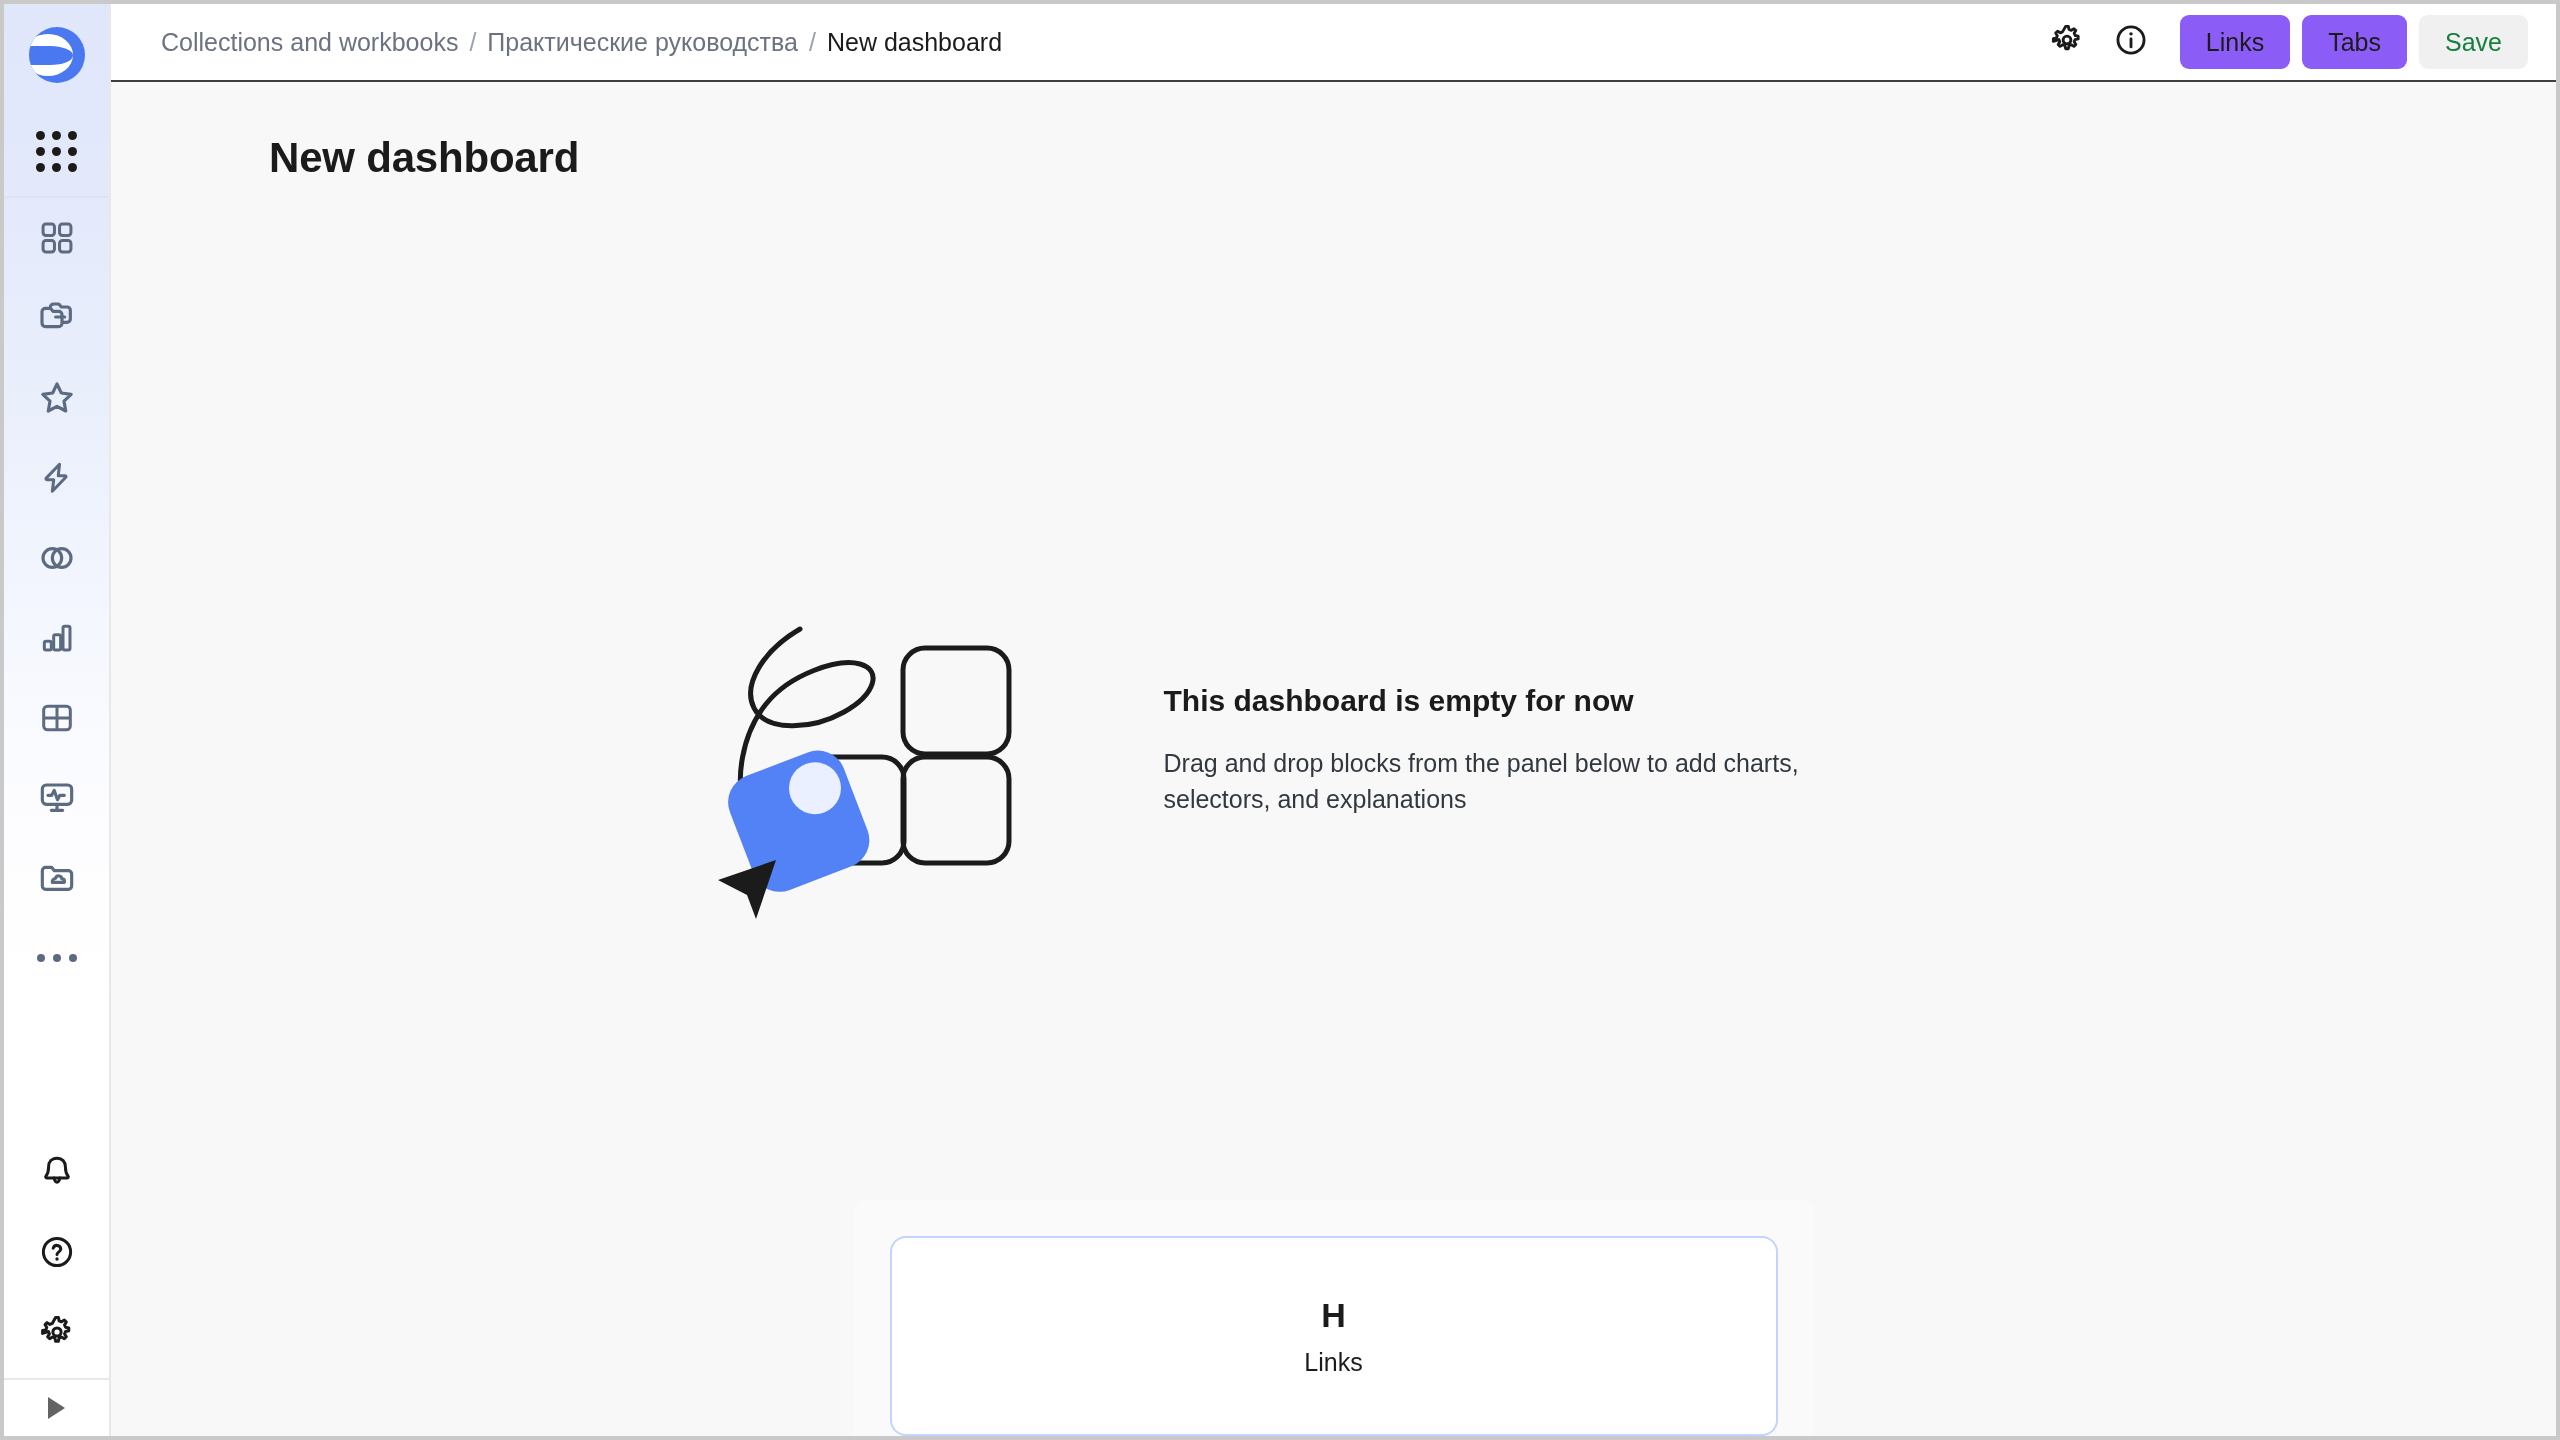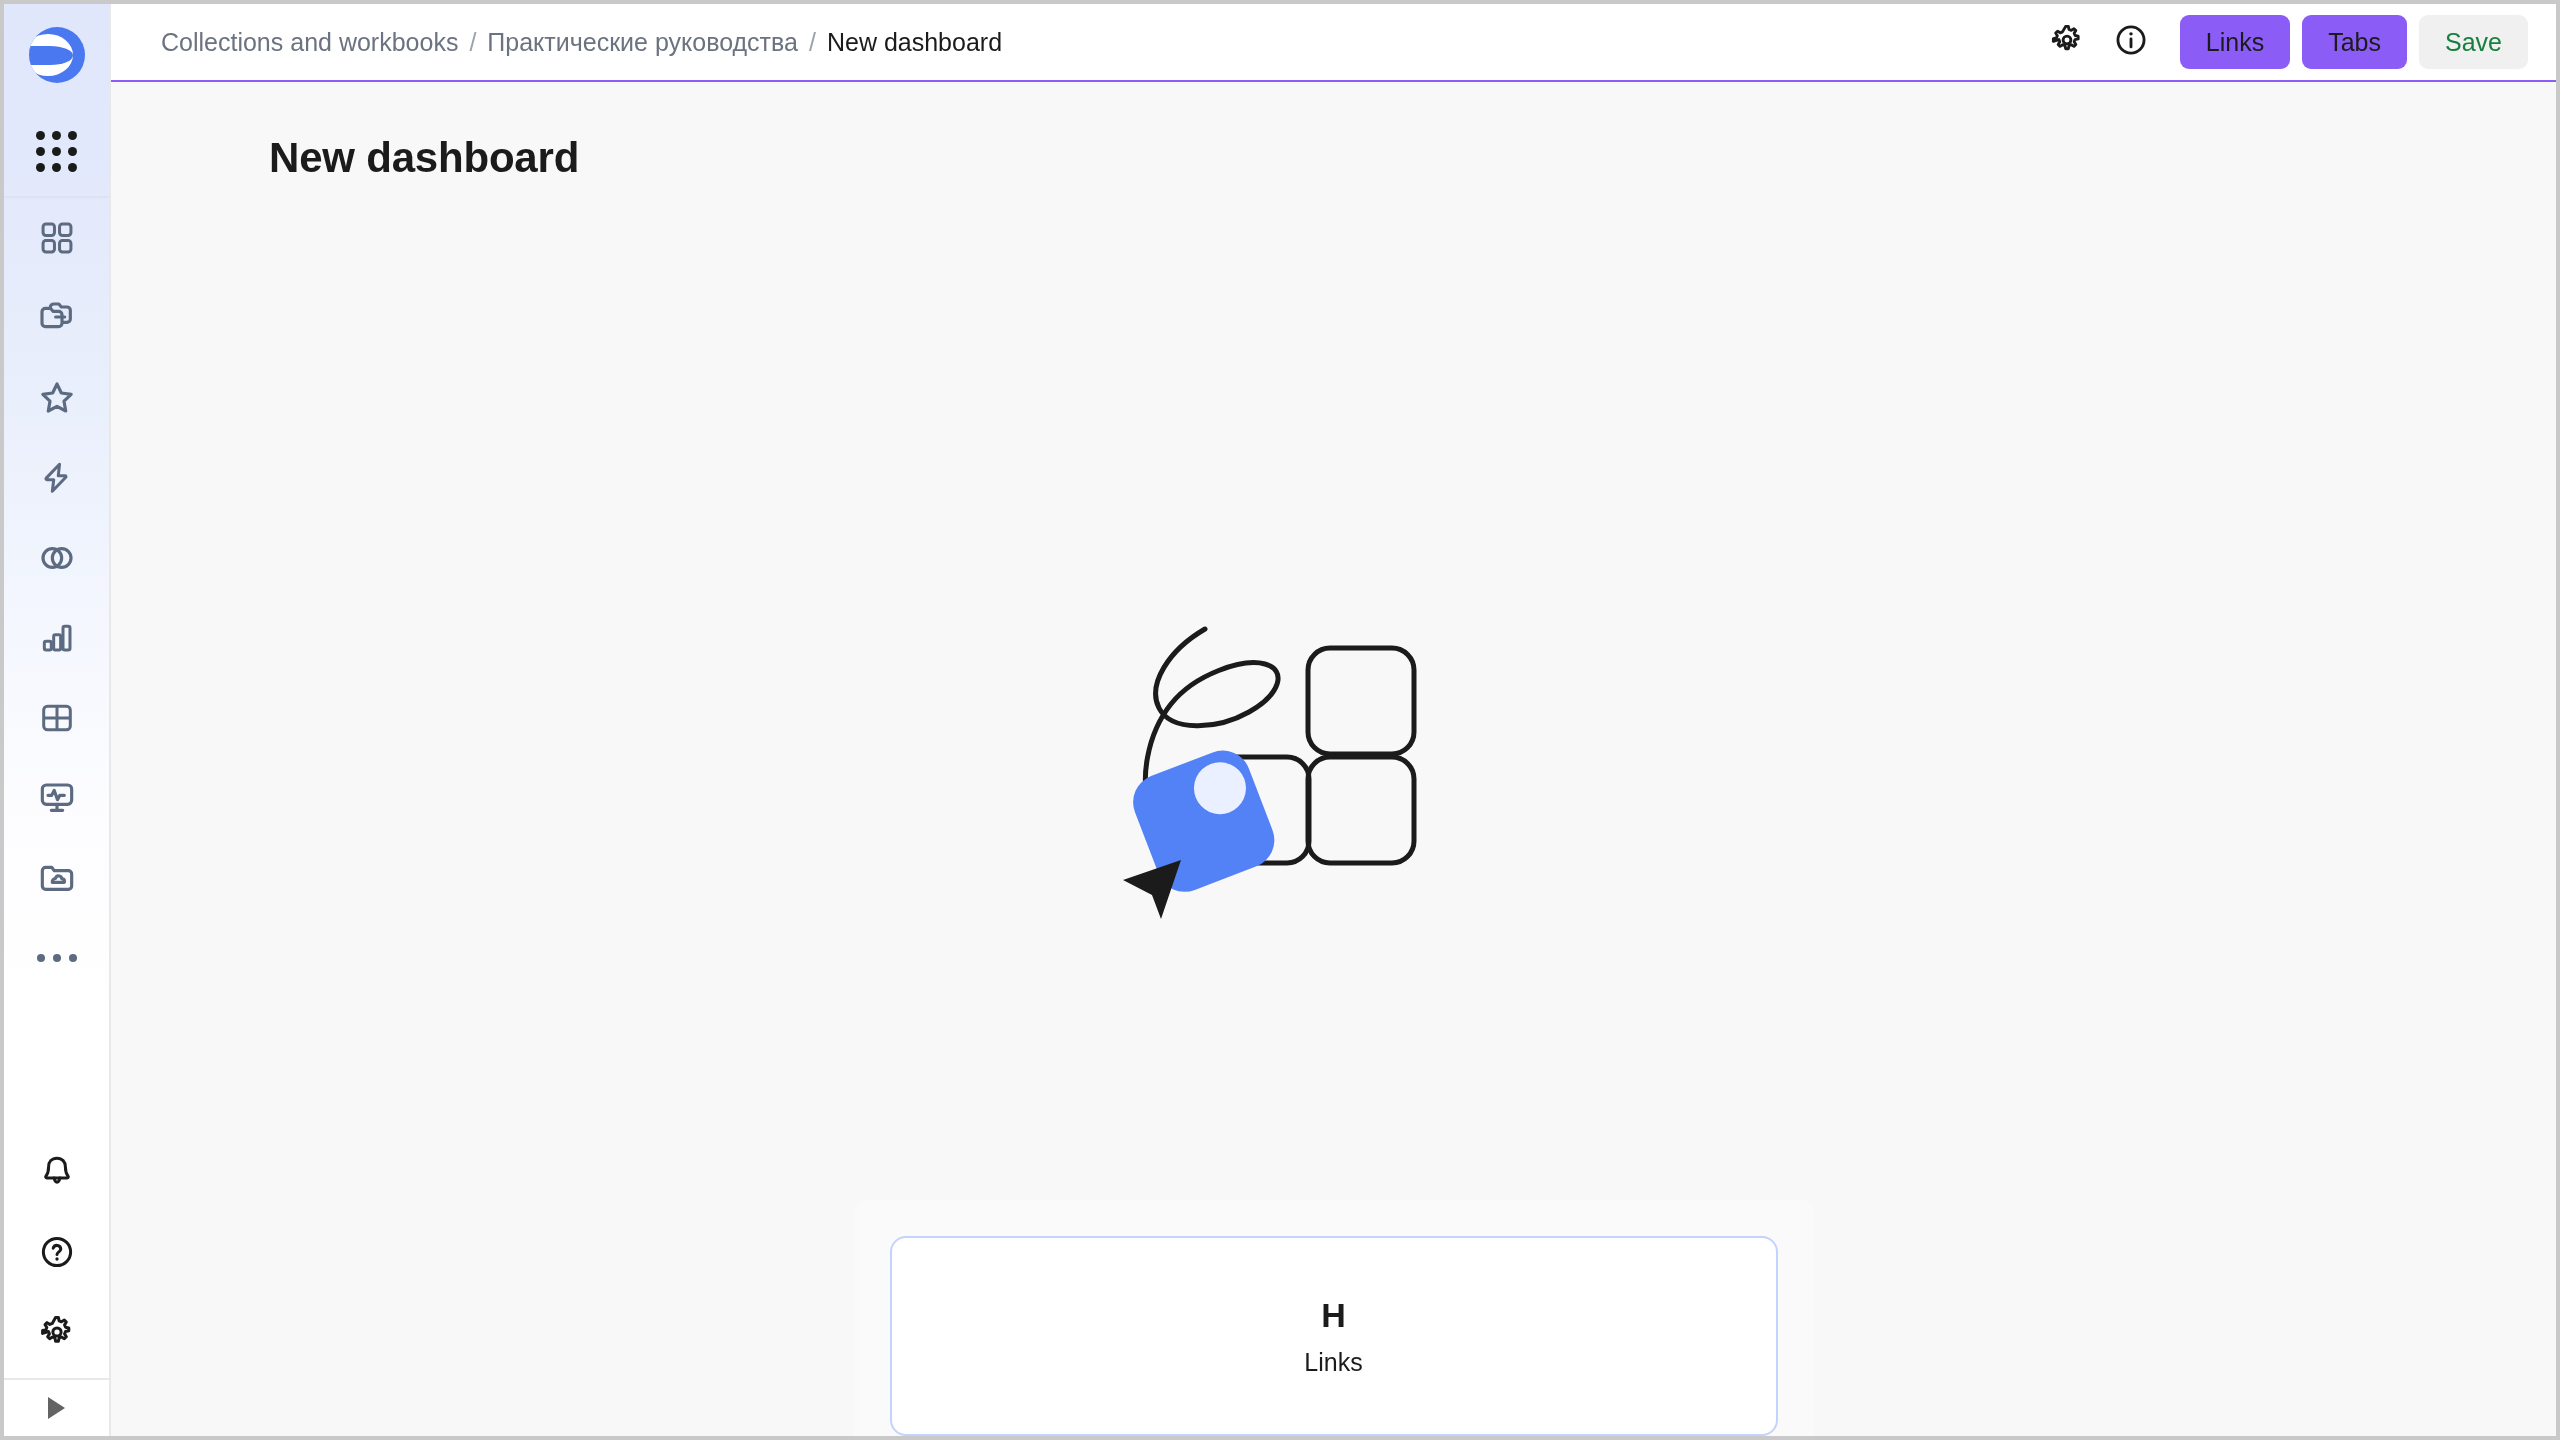--- a/index.html
+++ b/index.html
@@ -83,21 +83,21 @@
   }
   .ell { display: flex; gap: 8px; }
   .ell i { width: 8px; height: 8px; border-radius: 50%; background: #5c6b81; display: block; }
 
   
   .main { flex: 1 1 auto; display: flex; flex-direction: column; min-width: 0; background: #f8f8f8; }
 
   .topbar {
     height: 78px; flex: 0 0 78px;
     background: #ffffff;
-    border-bottom: 2px solid #8b5cf6;
+    border-bottom: 2px solid #404040;
     display: flex; align-items: center;
     padding: 0 28px 0 50px;
   }
   .crumbs {
     display: flex; align-items: center; gap: 0;
     font-size: 25px; color: #6b7280; white-space: nowrap;
   }
   .crumb { color: #6b7280; cursor: pointer; }
   .crumb.current { color: #1b1b1b; cursor: default; }
   .crumb-sep { color: #9aa2ae; padding: 0 11px; }
@@ -364,20 +364,24 @@
 
             <g transform="rotate(-21 88 200)">
               <rect x="30" y="150" width="122" height="122" rx="28" fill="#5282f5"></rect>
               <circle cx="118" cy="186" width="0" r="26" fill="#eaf0ff"></circle>
             </g>
 
             <path d="M14 268 L 72 248 L 52 307 L 43 283 Z" fill="#1b1b1b"></path>
           </svg>
         </div>
 
+        <div class="empty-text">
+          <div class="empty-title">This dashboard is empty for now</div>
+          <div class="empty-sub">Drag and drop blocks from the panel below to add charts, selectors, and explanations</div>
+        </div>
       </div>
 
       <div class="dock-outer">
         <div class="dock">
 
 
 
 
           <div class="dock-item">
             <span class="dock-h">H</span>

